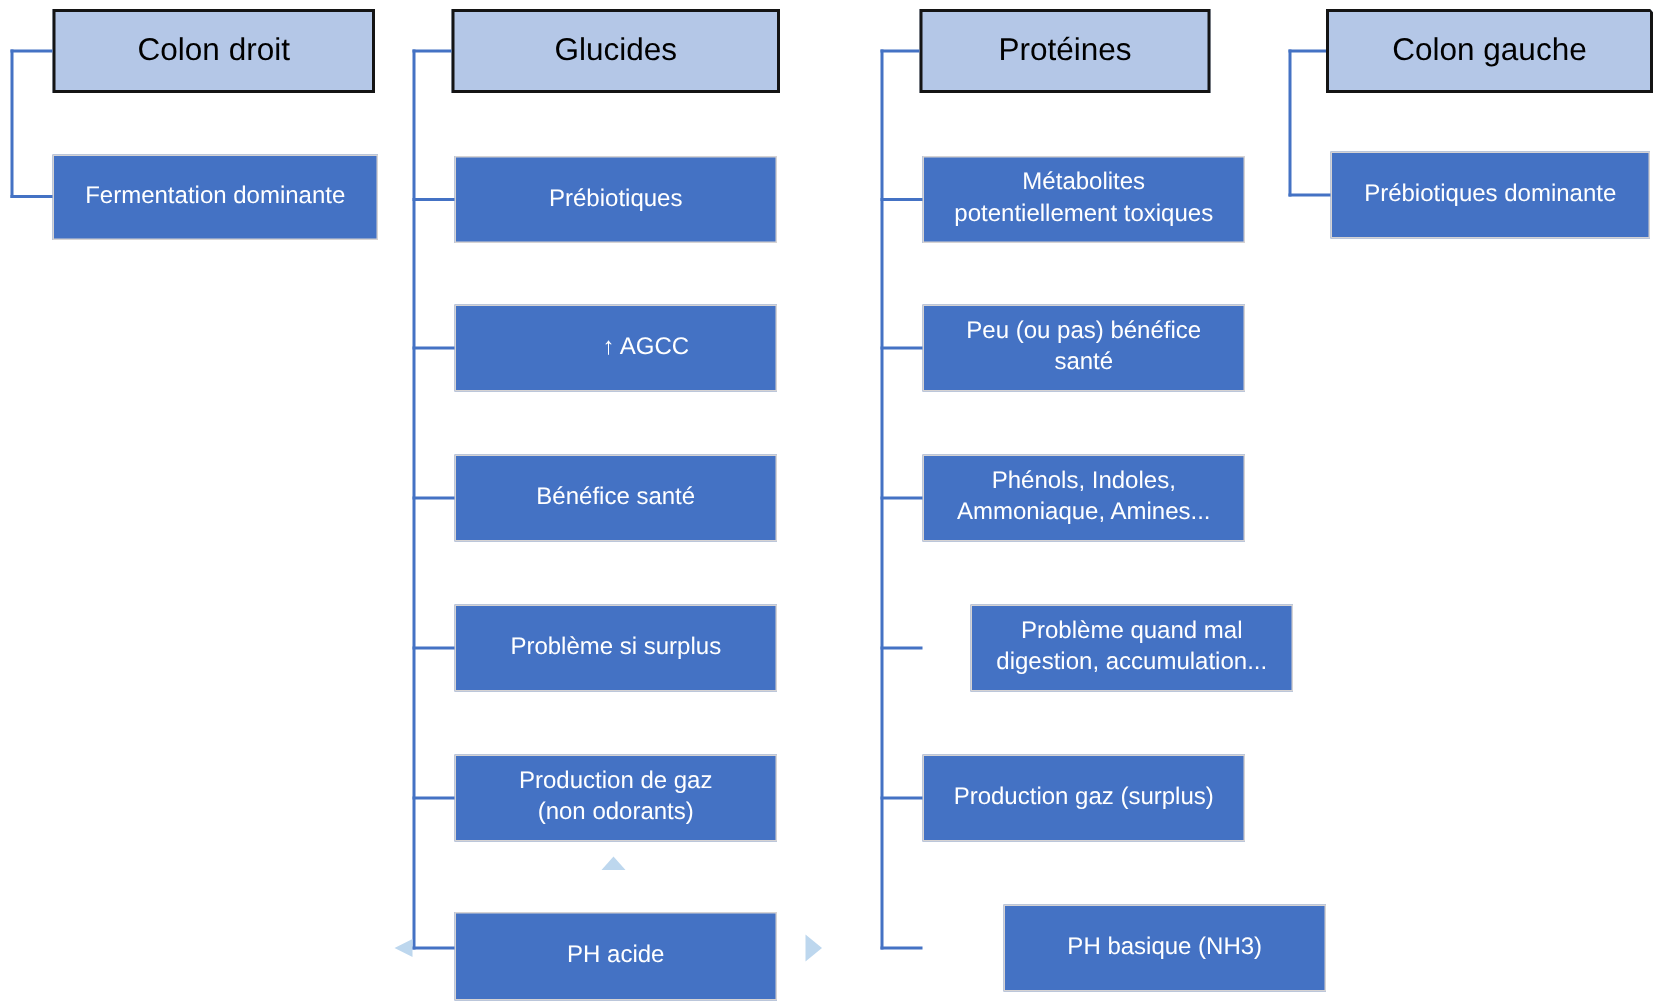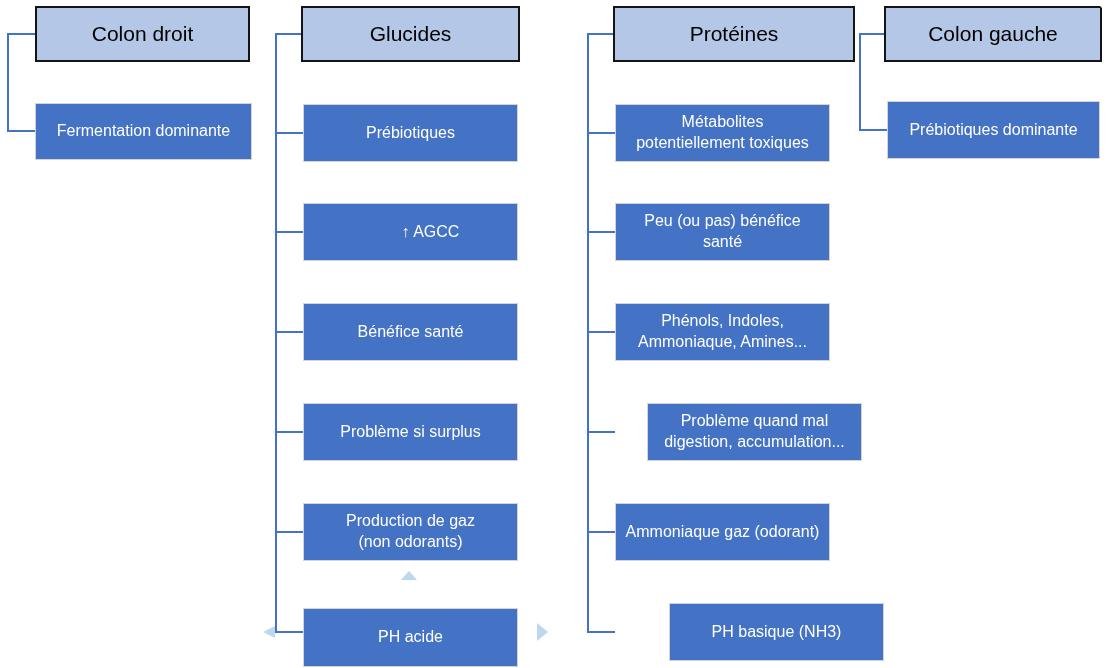--- a/index.html
+++ b/index.html
@@ -84,30 +84,30 @@
   <div class="line" style="left:275px; top:231px; width:28px; height:2px;"></div>
   <div class="line" style="left:275px; top:331px; width:28px; height:2px;"></div>
   <div class="line" style="left:275px; top:431px; width:28px; height:2px;"></div>
   <div class="line" style="left:275px; top:531px; width:28px; height:2px;"></div>
   <div class="line" style="left:266px; top:631px; width:37px; height:2px;"></div>
   <div class="tri tri-left" style="left:263px; top:626px;"></div>
 
   <div class="tri tri-up" style="left:401px; top:571px;"></div>
   <div class="tri tri-right" style="left:537px; top:623px;"></div>
 
-  <div class="hdr" style="left:613px; top:6px; width:242px; height:56px;">Protéines</div>
+  <div class="hdr" style="left:613px; top:6px; width:194px; height:56px;">Protéines</div>
   <div class="node" style="left:615px; top:203px; width:215px; height:58px;">Peu (ou pas) bénéfice
 santé</div>
   <div class="node" style="left:615px; top:104px; width:215px; height:58px;">Métabolites
 potentiellement toxiques</div>
   <div class="node" style="left:615px; top:303px; width:215px; height:58px;">Phénols, Indoles,
 Ammoniaque, Amines...</div>
   <div class="node" style="left:615px; top:403px; width:215px; height:58px;margin-left:32px;">Problème quand mal
 digestion, accumulation...</div>
-  <div class="node" style="left:615px; top:503px; width:215px; height:58px;">Ammoniaque gaz (odorant)</div>
+  <div class="node" style="left:615px; top:503px; width:215px; height:58px;">Production gaz (surplus)</div>
   <div class="node" style="left:644px; top:603px; width:215px; height:58px;margin-left:25px;">PH basique (NH3)</div>
   <div class="line" style="left:587px; top:33px; width:2px; height:600px;"></div>
   <div class="line" style="left:587px; top:33px; width:26px; height:2px;"></div>
   <div class="line" style="left:587px; top:132px; width:28px; height:2px;"></div>
   <div class="line" style="left:587px; top:231px; width:28px; height:2px;"></div>
   <div class="line" style="left:587px; top:331px; width:28px; height:2px;"></div>
   <div class="line" style="left:587px; top:431px; width:28px; height:2px;"></div>
   <div class="line" style="left:587px; top:531px; width:28px; height:2px;"></div>
   <div class="line" style="left:587px; top:631px; width:28px; height:2px;"></div>
 

